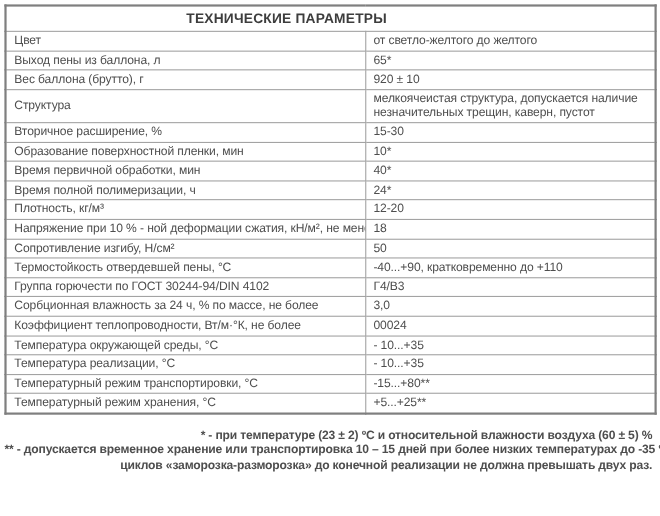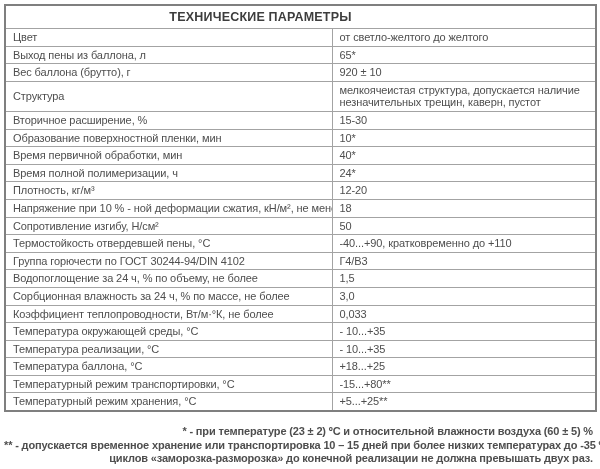--- a/index.html
+++ b/index.html
@@ -126,42 +126,34 @@
         </tr>
         <tr>
           <td class="param">Термостойкость отвердевшей пены, °С</td>
           <td class="value">-40...+90, кратковременно до +110</td>
         </tr>
         <tr>
           <td class="param">Группа горючести по ГОСТ 30244-94/DIN 4102</td>
           <td class="value">Г4/В3</td>
         </tr>
         <tr>
-          <td class="param">Водопоглощение за 24 ч, % по объему, не более</td>
-          <td class="value">1,5</td>
-        </tr>
-        <tr>
           <td class="param">Сорбционная влажность за 24 ч, % по массе, не более</td>
           <td class="value">3,0</td>
         </tr>
         <tr>
           <td class="param">Коэффициент теплопроводности, Вт/м·°К, не более</td>
-          <td class="value">0,033</td>
+          <td class="value">00024</td>
         </tr>
         <tr>
           <td class="param">Температура окружающей среды, °С</td>
           <td class="value">- 10...+35</td>
         </tr>
         <tr>
           <td class="param">Температура реализации, °С</td>
           <td class="value">- 10...+35</td>
-        </tr>
-        <tr>
-          <td class="param">Температура баллона, °С</td>
-          <td class="value">+18...+25</td>
         </tr>
         <tr>
           <td class="param">Температурный режим транспортировки, °С</td>
           <td class="value">-15...+80**</td>
         </tr>
         <tr>
           <td class="param">Температурный режим хранения, °С</td>
           <td class="value">+5...+25**</td>
         </tr>
       </tbody>

